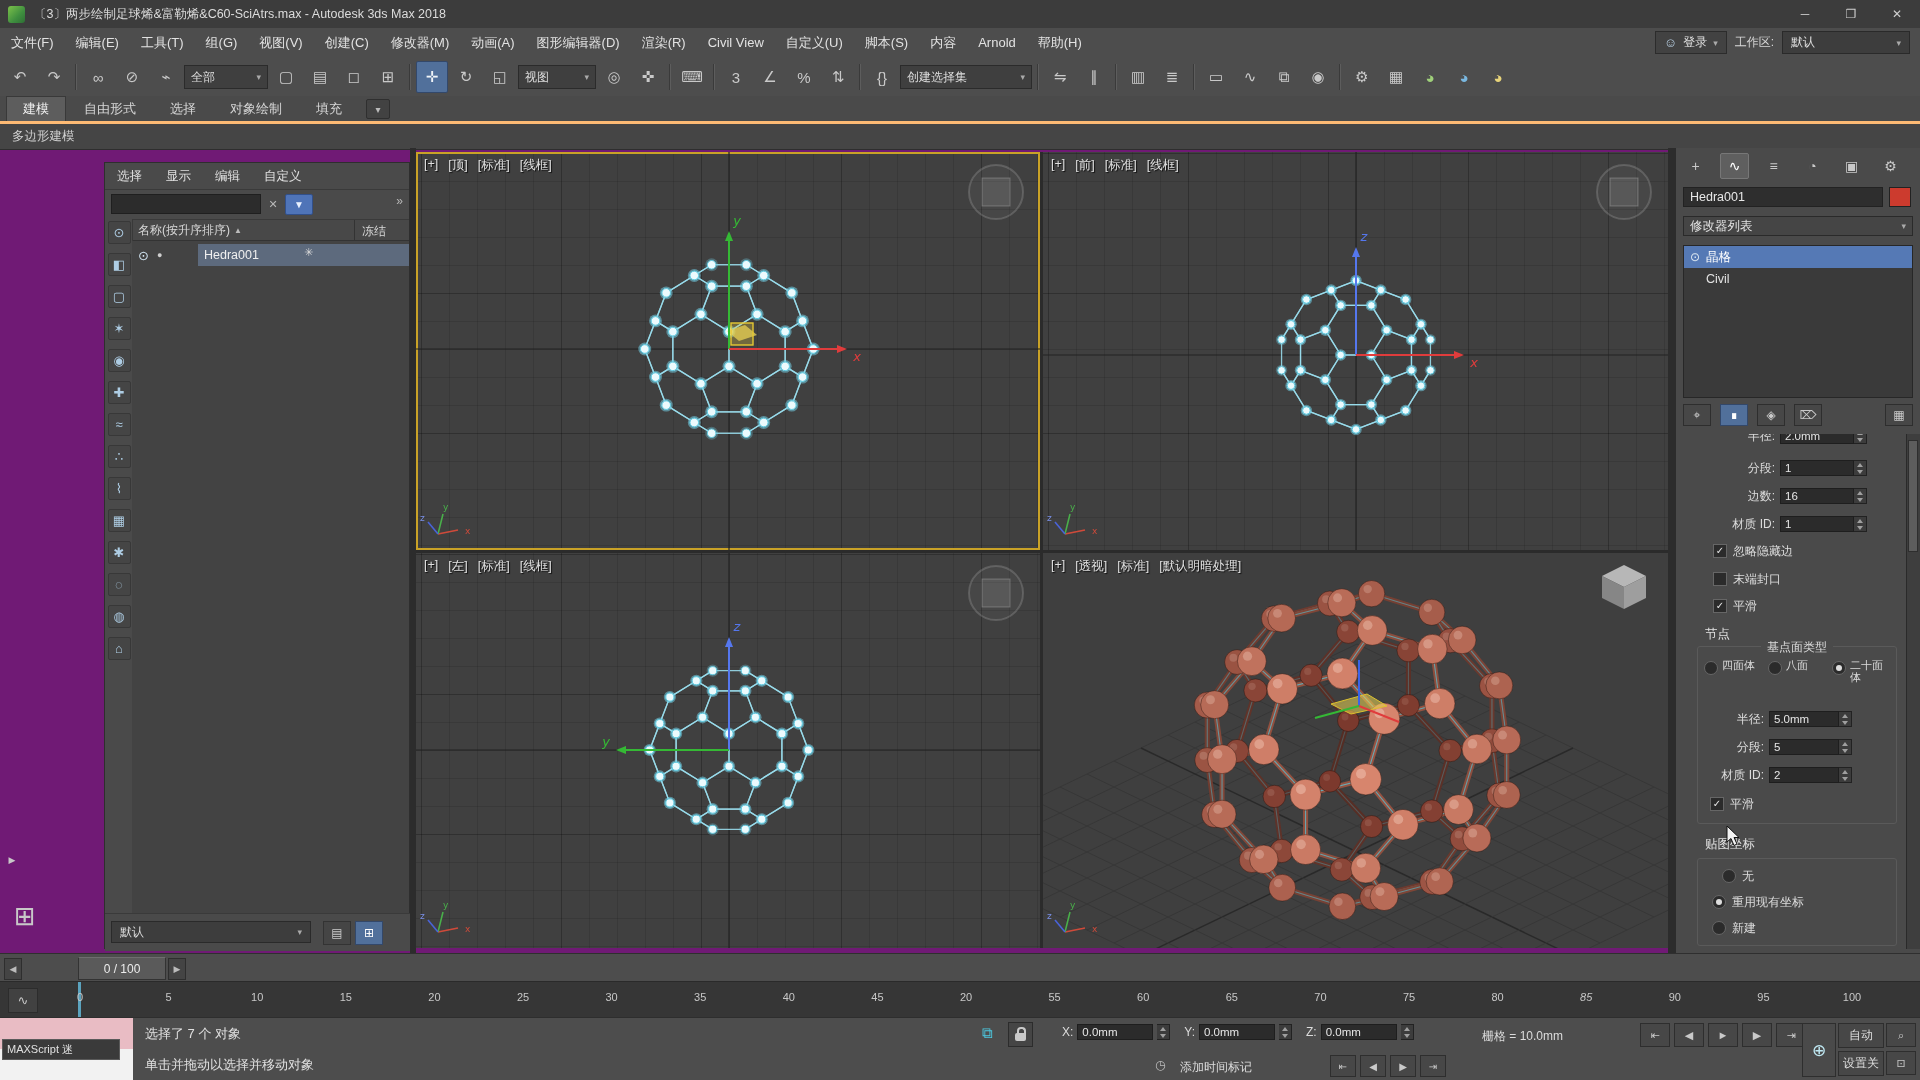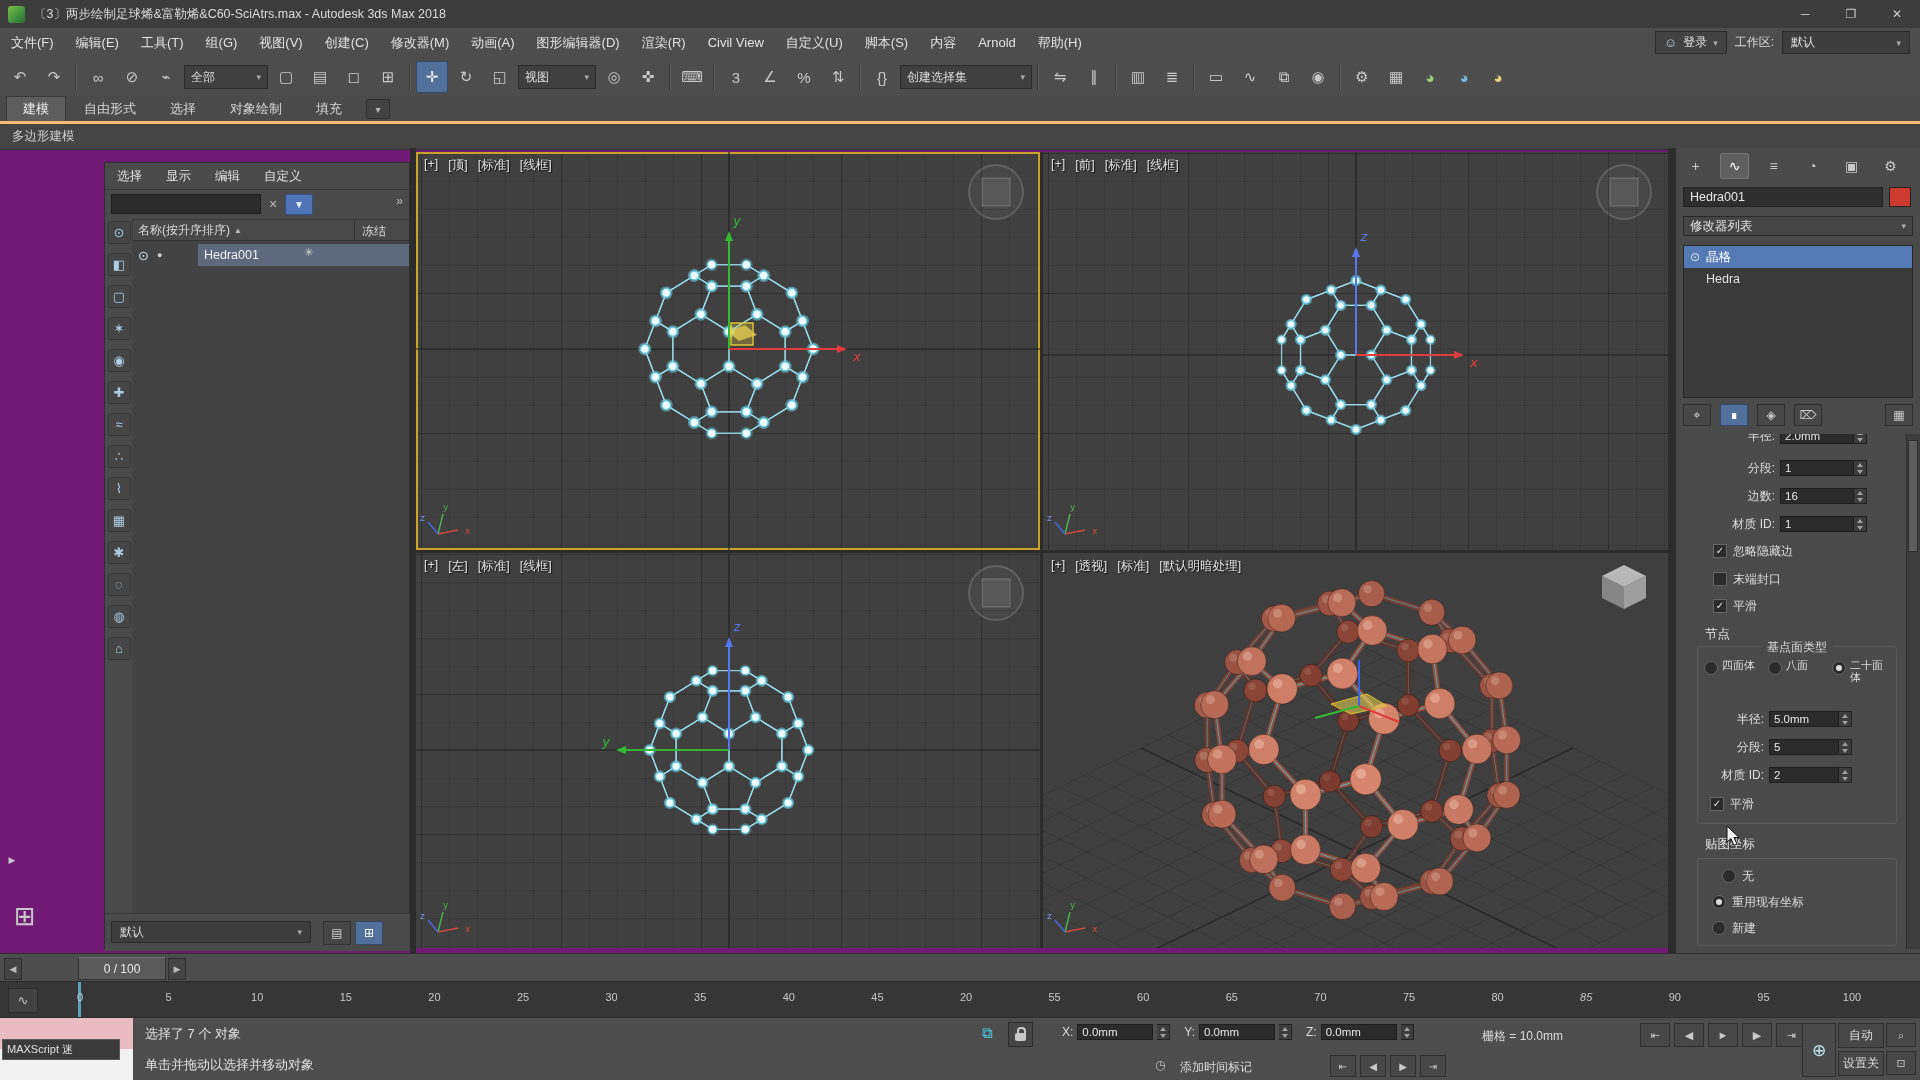--- a/index.html
+++ b/index.html
@@ -1409,21 +1409,21 @@
     <span>修改器列表</span>
     <span class="tb-arrow">▾</span>
   </div>
   <div id="stack-box" class="abs">
     <div class="stack-row selected">
       <span class="eye">⊙</span>
       <span>晶格</span>
     </div>
     <div class="stack-row">
       <span class="eyespace"></span>
-      <span>Hedra</span>
+      <span>Civil</span>
     </div>
   </div>
   <div id="stack-btns" class="abs">
       <div class="sbtn">⌖</div>
       <div class="sbtn active">∎</div>
       <div class="sbtn">◈</div>
       <div class="sbtn">⌦</div>
       <div class="sbtn" style="margin-left: auto;">▦</div>
     </div>
 

